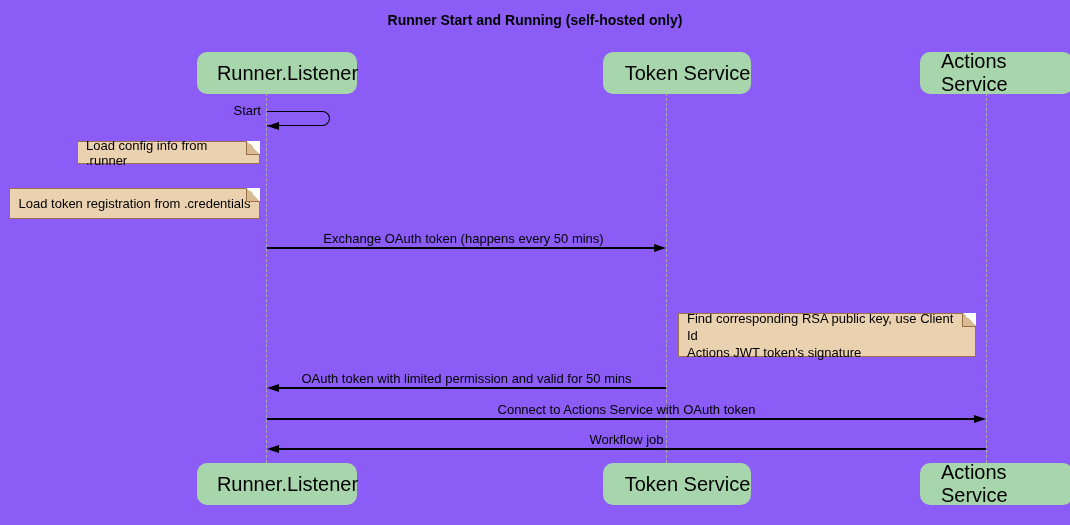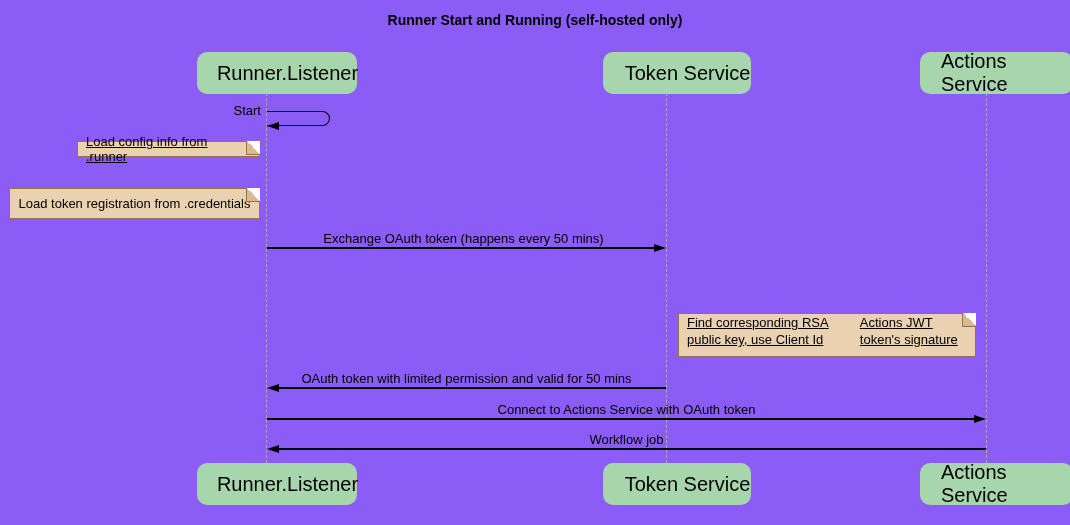--- a/index.html
+++ b/index.html
@@ -23,21 +23,21 @@
   .note {
     position:absolute; background:#ead1b0; border:1px solid #9b7049;
     font-size:13px; display:flex; align-items:center; box-sizing:border-box;
     padding:0 8px;
   }
   .note .fold {
     position:absolute; top:-1px; right:-1px; width:13px; height:13px;
     background:linear-gradient(to bottom left, #ffffff 0 50%, #d8bb92 50% 100%);
     border-left:1px solid #9b7049; border-bottom:1px solid #9b7049;
   }
-  .note.multiline { flex-direction:row; align-items:flex-start; justify-content:center; line-height:17px;text-decoration:underline; }
+  .note.multiline { flex-direction:column; align-items:flex-start; justify-content:center; line-height:17px; }
   .msg-line { position:absolute; height:1.5px; background:#000; }
   .msg-label {
     position:absolute; font-size:13px; height:16px; line-height:16px;
     text-align:center; white-space:nowrap;
   }
   .arrowhead { position:absolute; width:0; height:0; border-style:solid; }
   .arrowhead.right { border-width:4.5px 0 4.5px 12px; border-color:transparent transparent transparent #000; }
   .arrowhead.left  { border-width:4.5px 12px 4.5px 0; border-color:transparent #000 transparent transparent; }
   .self-loop {
     position:absolute; left:267px; top:111px; width:63px; height:15px;
@@ -62,21 +62,21 @@
   <div class="participant" style="left:920px; top:52px; width:132px;">Actions Service</div>
 
   <div class="participant" style="left:197px; top:463px; width:139px;">Runner.Listener</div>
   <div class="participant" style="left:603px; top:463px; width:127px;">Token Service</div>
   <div class="participant" style="left:920px; top:463px; width:132px;">Actions Service</div>
 
   <div class="start-label">Start</div>
   <div class="self-loop"></div>
   <div class="arrowhead left" style="left:267px; top:122px;"></div>
 
-  <div class="note" style="left:77px; top:141px; width:183px; height:16px; justify-content:flex-start;text-decoration:underline;">
+  <div class="note" style="left:77px; top:141px; width:183px; height:23px; justify-content:flex-start;">
     <div class="fold"></div>
     <span>Load config info from .runner</span>
   </div>
 
   <div class="note" style="left:9px; top:188px; width:251px; height:31px; justify-content:center;">
     <div class="fold"></div>
     <span>Load token registration from .credentials</span>
   </div>
 
   <div class="msg-label" style="left:264px; top:231px; width:399px;">Exchange OAuth token (happens every 50 mins)</div>

